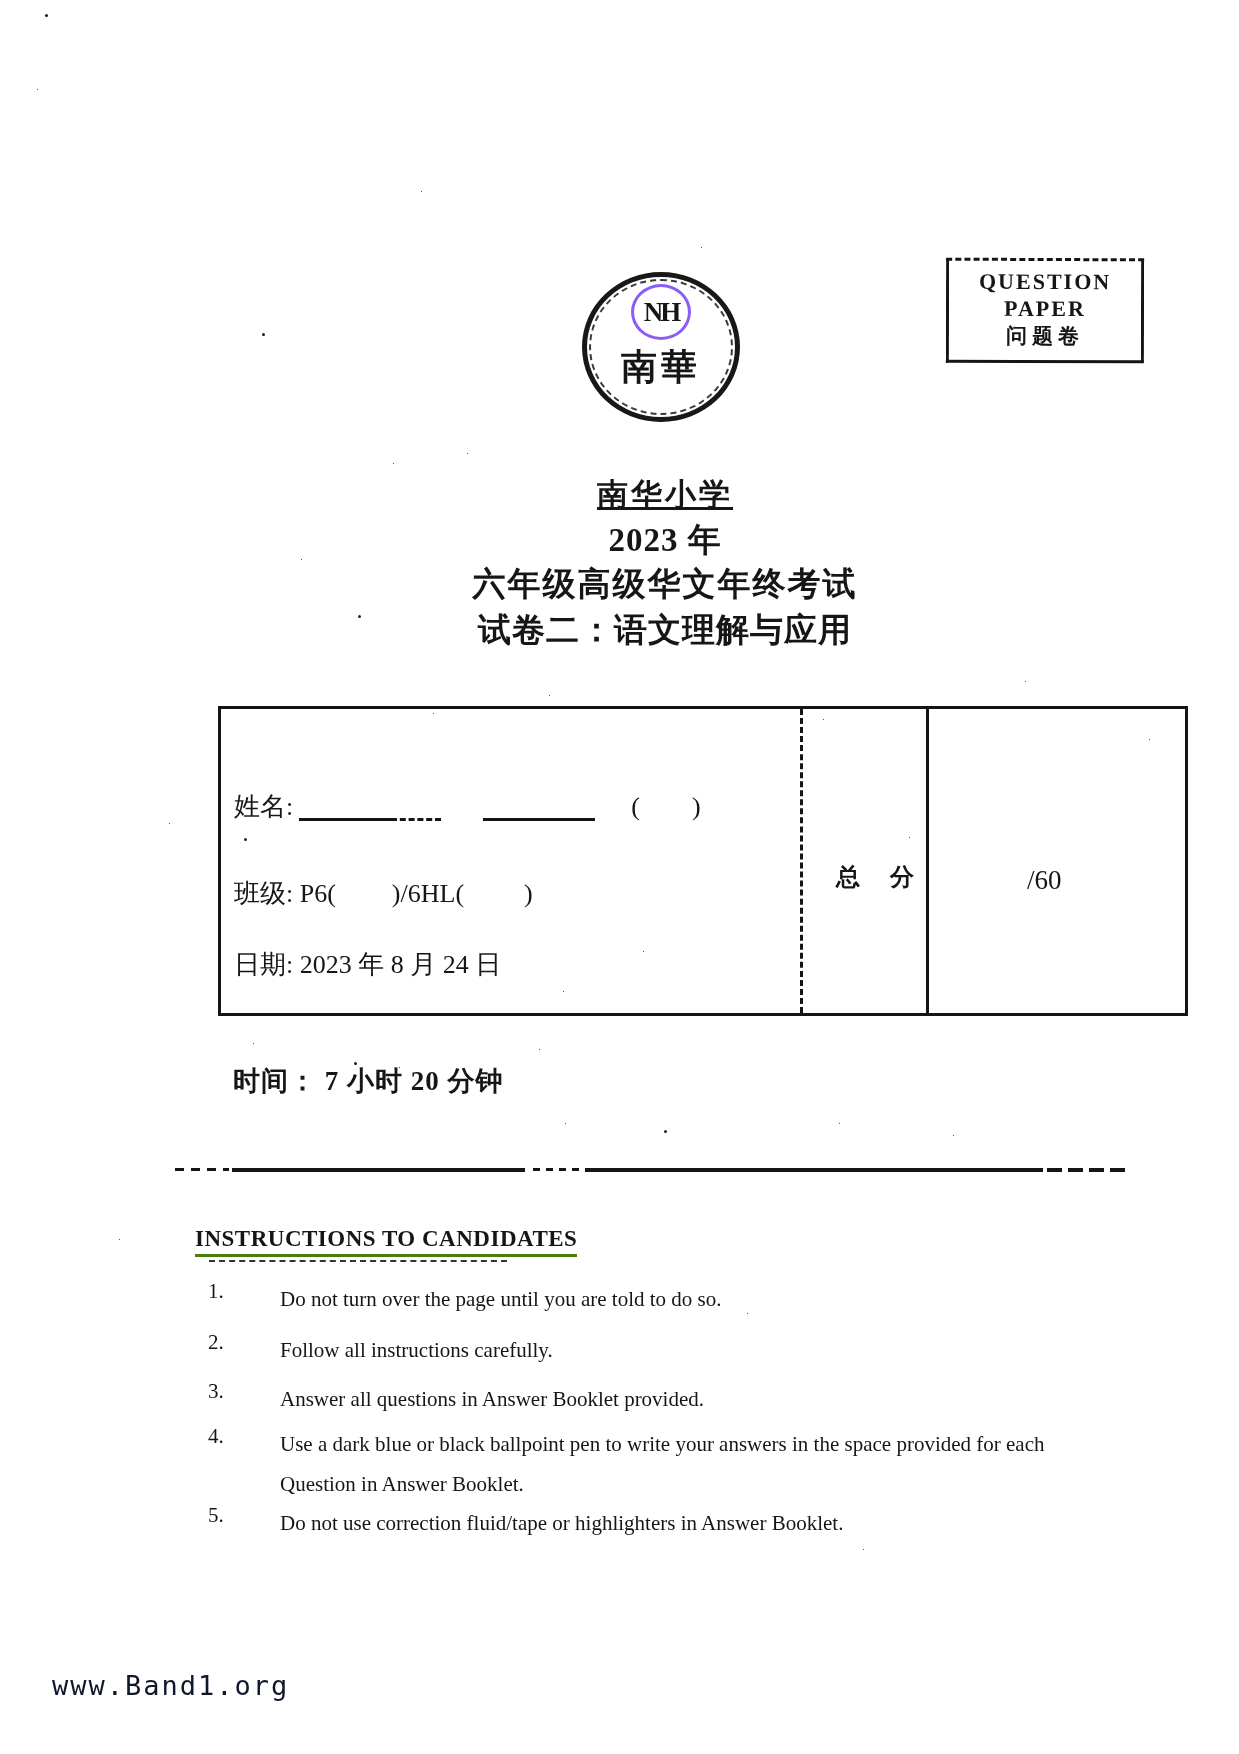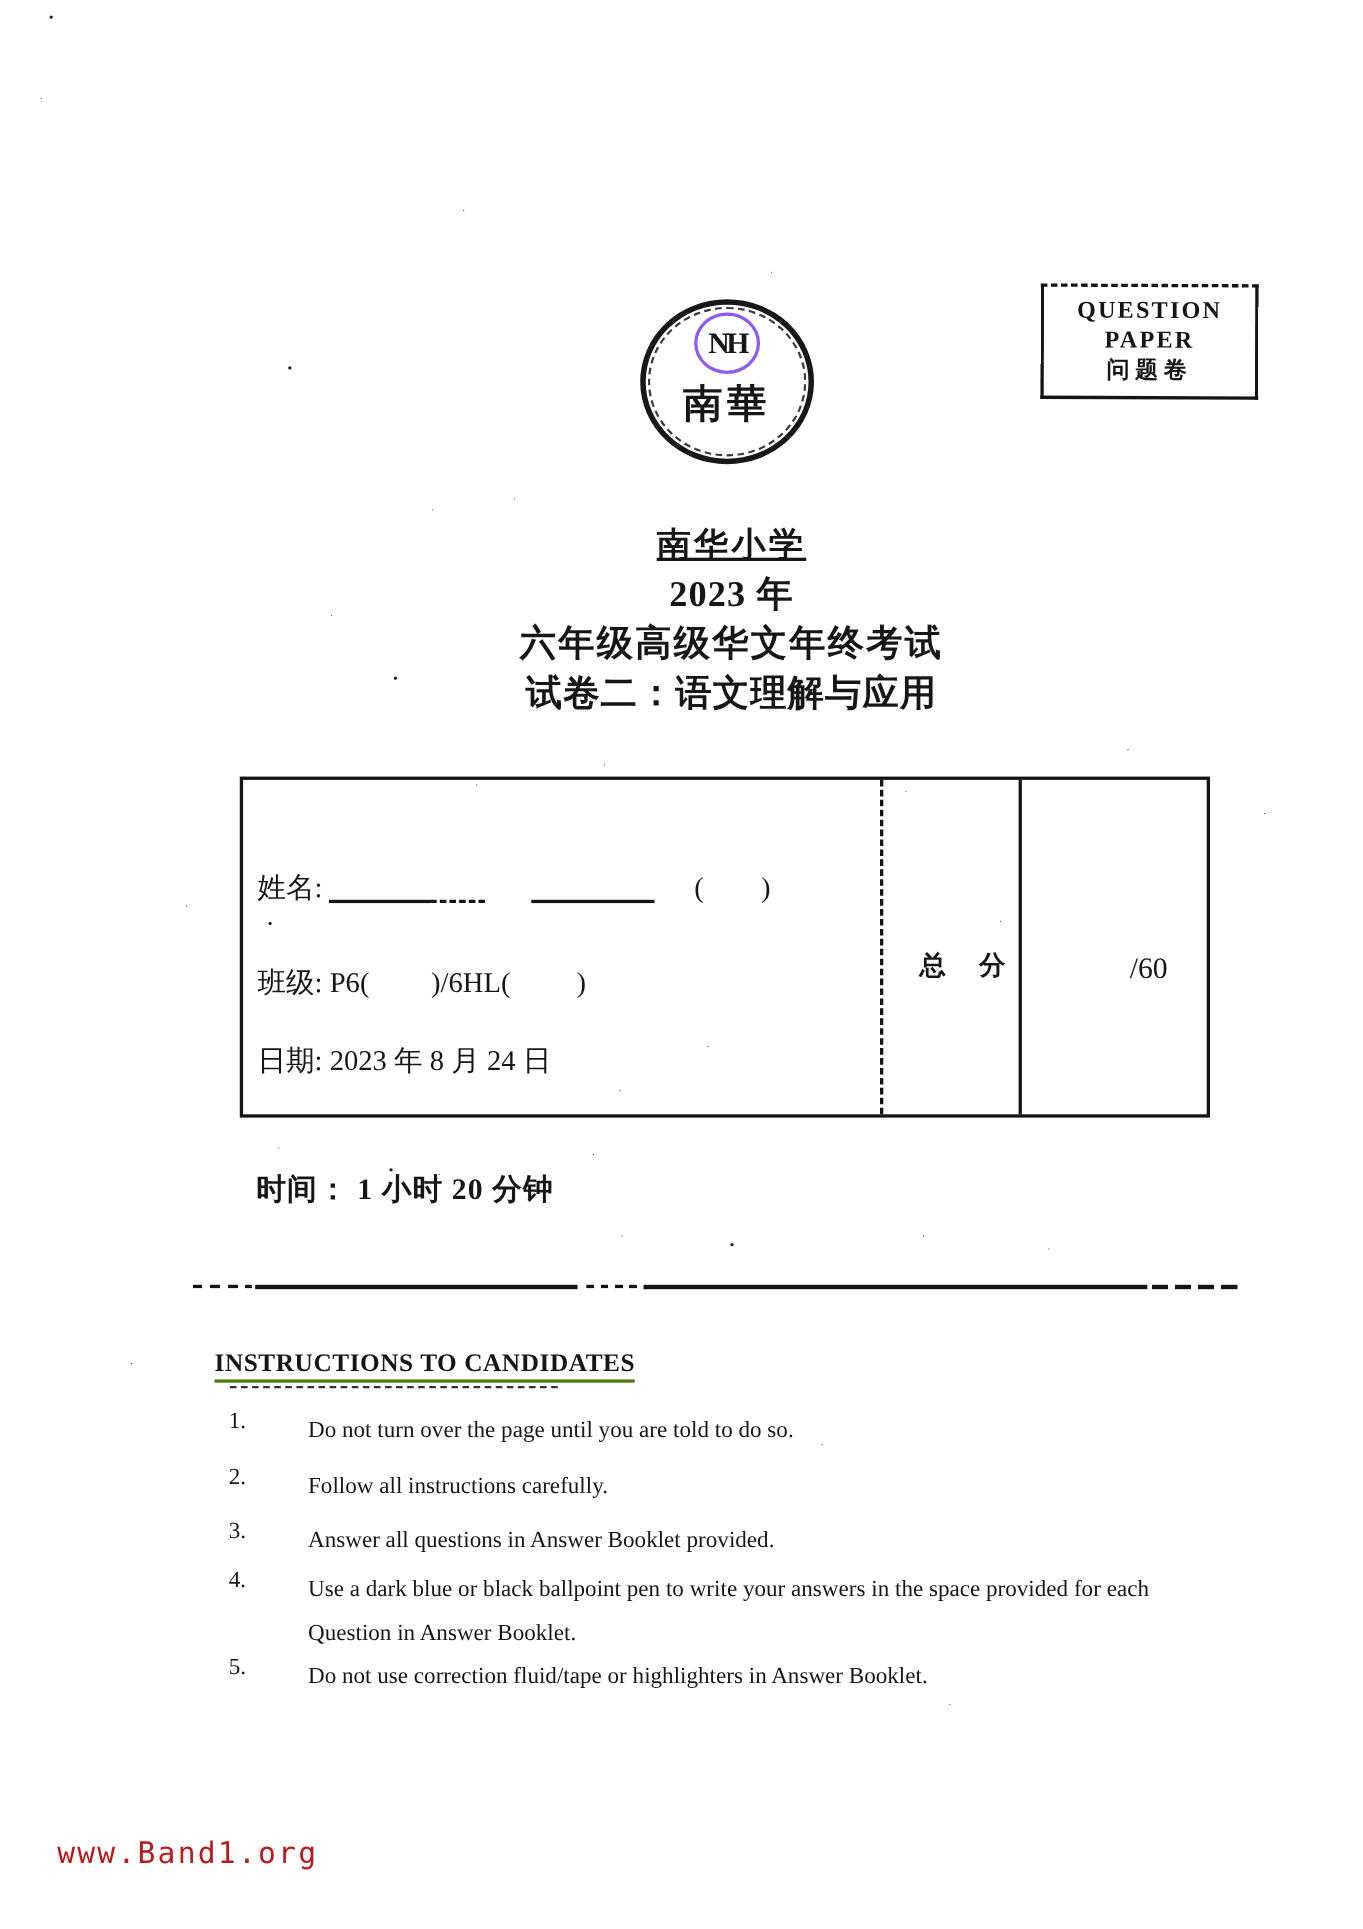--- a/index.html
+++ b/index.html
@@ -26,21 +26,21 @@
   }
   .logo-name{position:absolute;left:0;right:0;top:66px;text-align:center;
     font-size:36px;font-weight:bold;letter-spacing:4px;}
   
   .title{position:absolute;left:365px;width:600px;text-align:center;font-weight:bold;}
   .t1{top:474px;font-size:31px;letter-spacing:3px;text-decoration:underline;}
   .t2{top:518px;font-size:33px;letter-spacing:1px;}
   .t3{top:562px;font-size:33px;letter-spacing:2px;}
   .t4{top:608px;font-size:33px;letter-spacing:1px;}
   
-  .info-box{position:absolute;left:218px;top:706px;width:882px;height:310px;box-sizing:border-box;
+  .info-box{position:absolute;left:218px;top:706px;width:970px;height:310px;box-sizing:border-box;
     border:3px solid #151515;}
   .vd-dashed{position:absolute;left:579px;top:0;bottom:0;width:0;border-left:3px dashed #151515;}
   .vd-solid{position:absolute;left:705px;top:0;bottom:0;width:0;border-left:3px solid #151515;}
   .ib-row{position:absolute;left:13px;font-size:26px;white-space:nowrap;}
   .row-name{top:80px;}
   .row-class{top:167px;}
   .row-date{top:238px;}
   .u{display:inline-block;position:relative;top:6px;height:20px;}
   .u1{width:92px;margin-left:6px;border-bottom:3px solid #151515;}
   .u1b{width:50px;border-bottom:3px dashed #151515;}
@@ -67,21 +67,21 @@
     position:absolute;left:195px;top:1226px;font-size:23px;font-weight:bold;letter-spacing:0.5px;
     border-bottom:3px solid #4d7c0f;padding-bottom:2px;
   }
   .ins-title::after{content:"";position:absolute;left:14px;right:70px;bottom:-8px;border-bottom:2px dashed #333;}
   .ins-item{position:absolute;left:195px;font-size:21px;margin-left:13px;}
   .ins-item .num{display:inline-block;width:72px;vertical-align:top;}
   .ins-item .txt{display:inline-block;width:835px;vertical-align:top;line-height:40px;}
   .i1{top:1279px;} .i2{top:1330px;} .i3{top:1379px;} .i4{top:1424px;} .i5{top:1503px;}
   
   .watermark{position:absolute;left:52px;top:1670px;
-    font-family:"DejaVu Sans Mono","Liberation Mono",monospace;font-size:27px;letter-spacing:2px;color:#b91c1c;}
+    font-family:"DejaVu Sans Mono","Liberation Mono",monospace;font-size:27px;letter-spacing:2px;color:#0f172a;}
   
   .specks{position:absolute;left:0;top:0;width:3px;height:3px;border-radius:50%;background:transparent;
     box-shadow:
       45px 14px 0 0 #1d1d1d, 36px 88px 0 -1px #222, 392px 462px 0 -1px #222, 466px 452px 0 -1px #222,
       262px 333px 0 0 #1d1d1d, 420px 190px 0 -1px #222, 300px 558px 0 -1px #222, 358px 615px 0 0 #222,
       168px 822px 0 -1px #222, 244px 838px 0 0 #222, 432px 712px 0 -1px #222, 548px 694px 0 -1px #222,
       822px 718px 0 -1px #222, 1148px 738px 0 -1px #222, 908px 836px 0 -1px #222, 642px 950px 0 -1px #222,
       562px 990px 0 -1px #222, 252px 1042px 0 -1px #222, 354px 1062px 0 0 #1d1d1d, 398px 1066px 0 -1px #222,
       538px 1048px 0 -1px #222, 564px 1122px 0 -1px #222, 664px 1130px 0 0 #222, 838px 1122px 0 -1px #222,
       952px 1134px 0 -1px #222, 746px 1312px 0 -1px #222, 118px 1238px 0 -1px #222, 862px 1548px 0 -1px #222,
@@ -121,21 +121,21 @@
     <div class="ib-row row-class">
       <span>班级: P6(</span><span class="gap58">)/6HL(</span><span class="gap60">)</span>
     </div>
 
     <div class="ib-row row-date">日期: 2023 年 8 月 24 日</div>
 
     <div class="score-label">总 分</div>
     <div class="score-value">/60</div>
   </div>
 
-  <div class="duration">时间： 1 小时 20 分钟</div>
+  <div class="duration">时间： 7 小时 20 分钟</div>
 
   <div class="dash-rule">
     <div class="dr1"></div>
     <div class="dr2"></div>
     <div class="dr3"></div>
     <div class="dr4"></div>
     <div class="dr5"></div>
   </div>
 
   <div class="ins-title">INSTRUCTIONS TO CANDIDATES</div>

